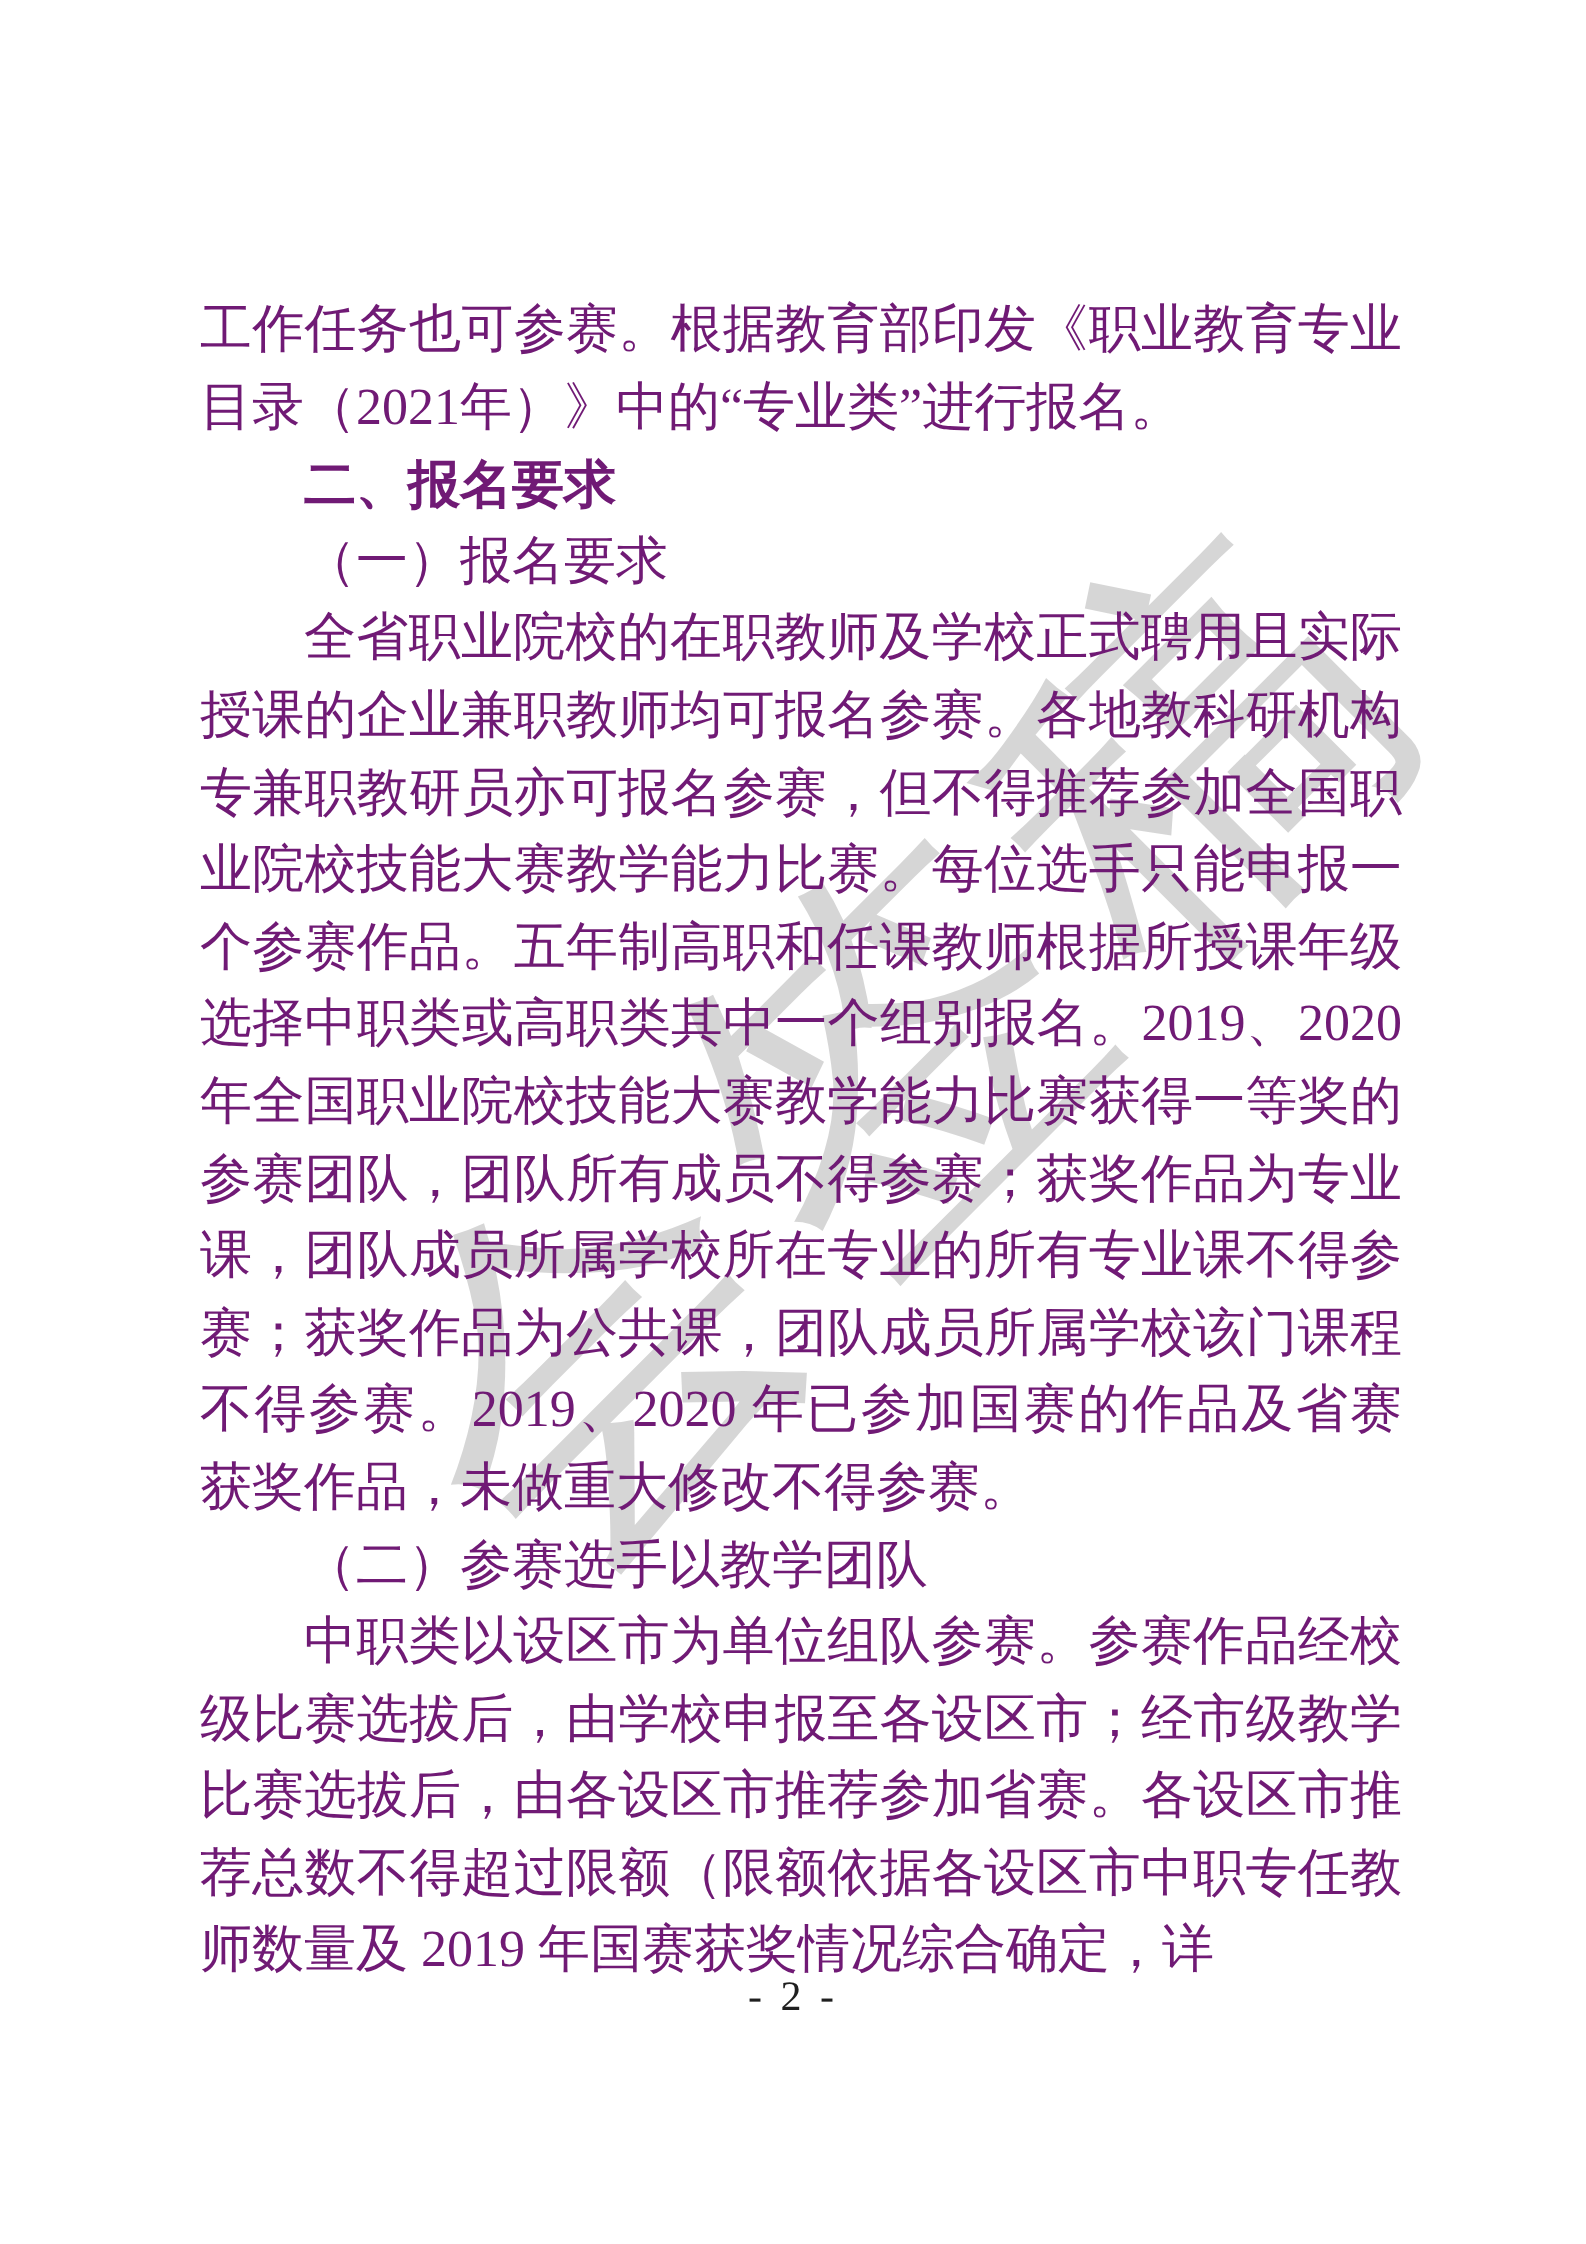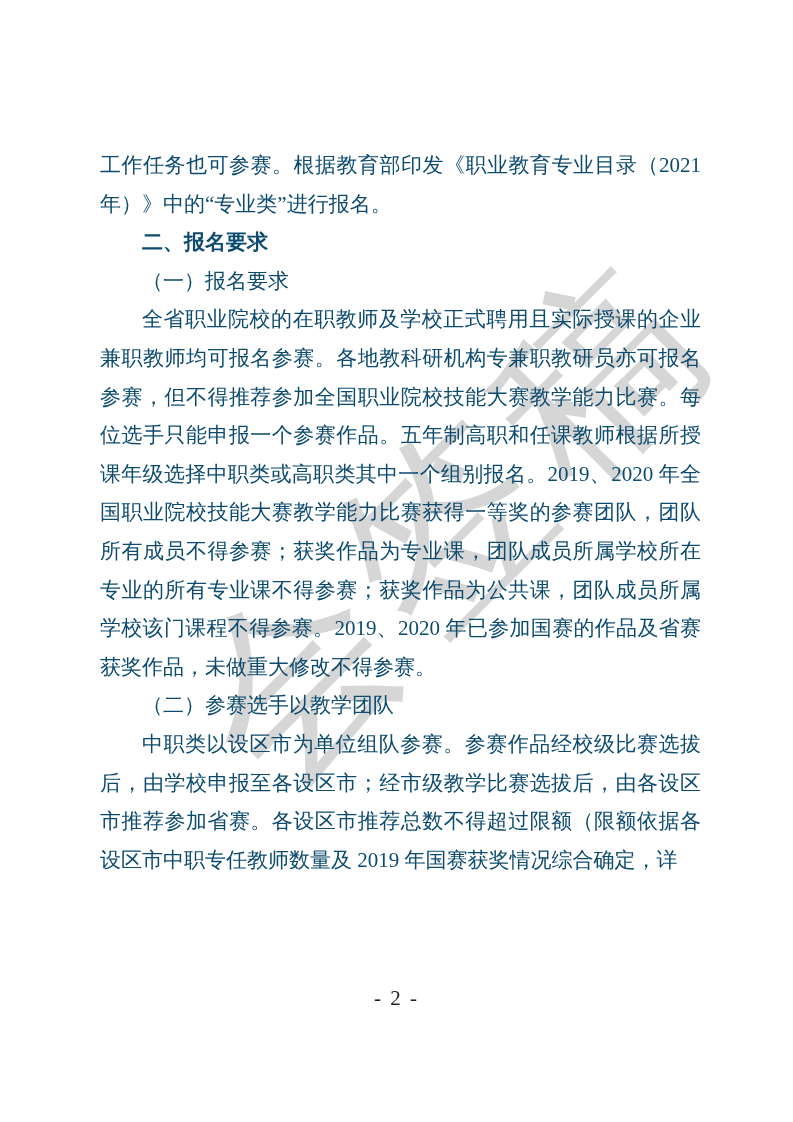--- a/index.html
+++ b/index.html
@@ -39,23 +39,23 @@
   }
   .content {
     position: absolute;
     left: 100px;
     top: 146px;
     width: 601px;
     z-index: 1;
   }
   .content p {
     margin: 0;
-    font-size: 21px;
+    font-size: 26px;
     line-height: 38.6px;
-    color: #0c4a6e;
+    color: #701a75;
     text-align: justify;
     text-justify: inter-character;
   }
   .indent {
     text-indent: 2em;
   }
   .noindent {
     text-indent: 0;
   }
   .heading {

